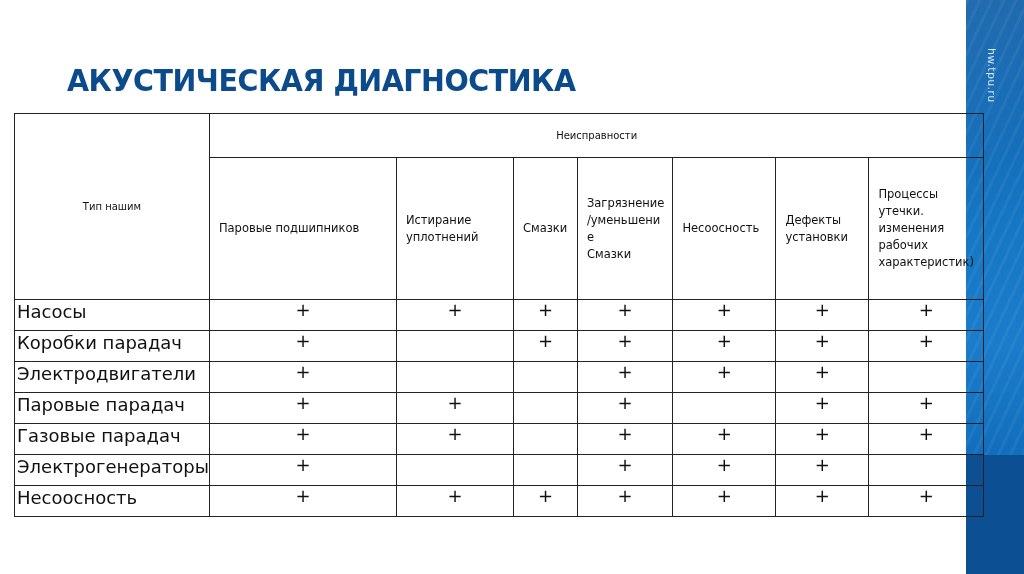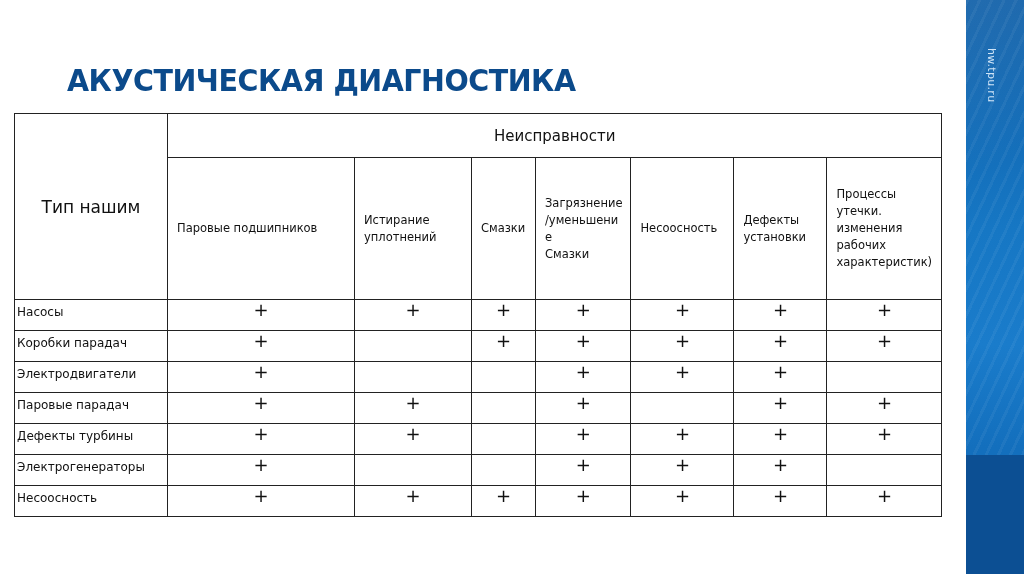--- a/index.html
+++ b/index.html
@@ -33,24 +33,24 @@
       font-family: "DejaVu Sans", sans-serif;
     }
     table.diag {
       position: absolute; left: 14px; top: 113px;
       border-collapse: collapse; table-layout: fixed;
       font-family: "DejaVu Sans", sans-serif; font-size: 11.5px; color: #111;
     }
     table.diag td, table.diag th {
       border: 1.5px solid #222; padding: 0; font-weight: normal;
     }
-    .h-type { text-align: center; vertical-align: middle; font-size: 17px; }
-    .h-group { height: 43px; text-align: center; vertical-align: middle; font-size: 15px; }
+    .h-type { text-align: center; vertical-align: middle; font-size: 10px; }
+    .h-group { height: 43px; text-align: center; vertical-align: middle; font-size: 10px; }
     .h-col { height: 141px; text-align: left; vertical-align: middle; padding: 0 8px 0 9px !important; line-height: 17px; }
-    .row-label { height: 30px; text-align: left; padding-left: 2px !important; vertical-align: top; font-size: 12px; line-height: 24px; white-space: nowrap; }
+    .row-label { height: 30px; text-align: left; padding-left: 2px !important; vertical-align: top; font-size: 18px; line-height: 24px; white-space: nowrap; }
     .mark { text-align: center; vertical-align: top; font-size: 18px; line-height: 20px; font-family: "DejaVu Sans", sans-serif; }
   </style>
 </head>
 <body>
 
 <div class="side-band"></div>
 <div class="side-band-dark"></div>
 <div class="side-url">hw.tpu.ru</div>
 
 <div class="slide-title">АКУСТИЧЕСКАЯ ДИАГНОСТИКА</div>
@@ -116,21 +116,21 @@
         <td class="row-label">Паровые парадач</td>
         <td class="mark">+</td>
         <td class="mark">+</td>
         <td class="mark"></td>
         <td class="mark">+</td>
         <td class="mark"></td>
         <td class="mark">+</td>
         <td class="mark">+</td>
       </tr>
       <tr>
-        <td class="row-label">Дефекты турбины</td>
+        <td class="row-label">Газовые парадач</td>
         <td class="mark">+</td>
         <td class="mark">+</td>
         <td class="mark"></td>
         <td class="mark">+</td>
         <td class="mark">+</td>
         <td class="mark">+</td>
         <td class="mark">+</td>
       </tr>
       <tr>
         <td class="row-label">Электрогенераторы</td>

